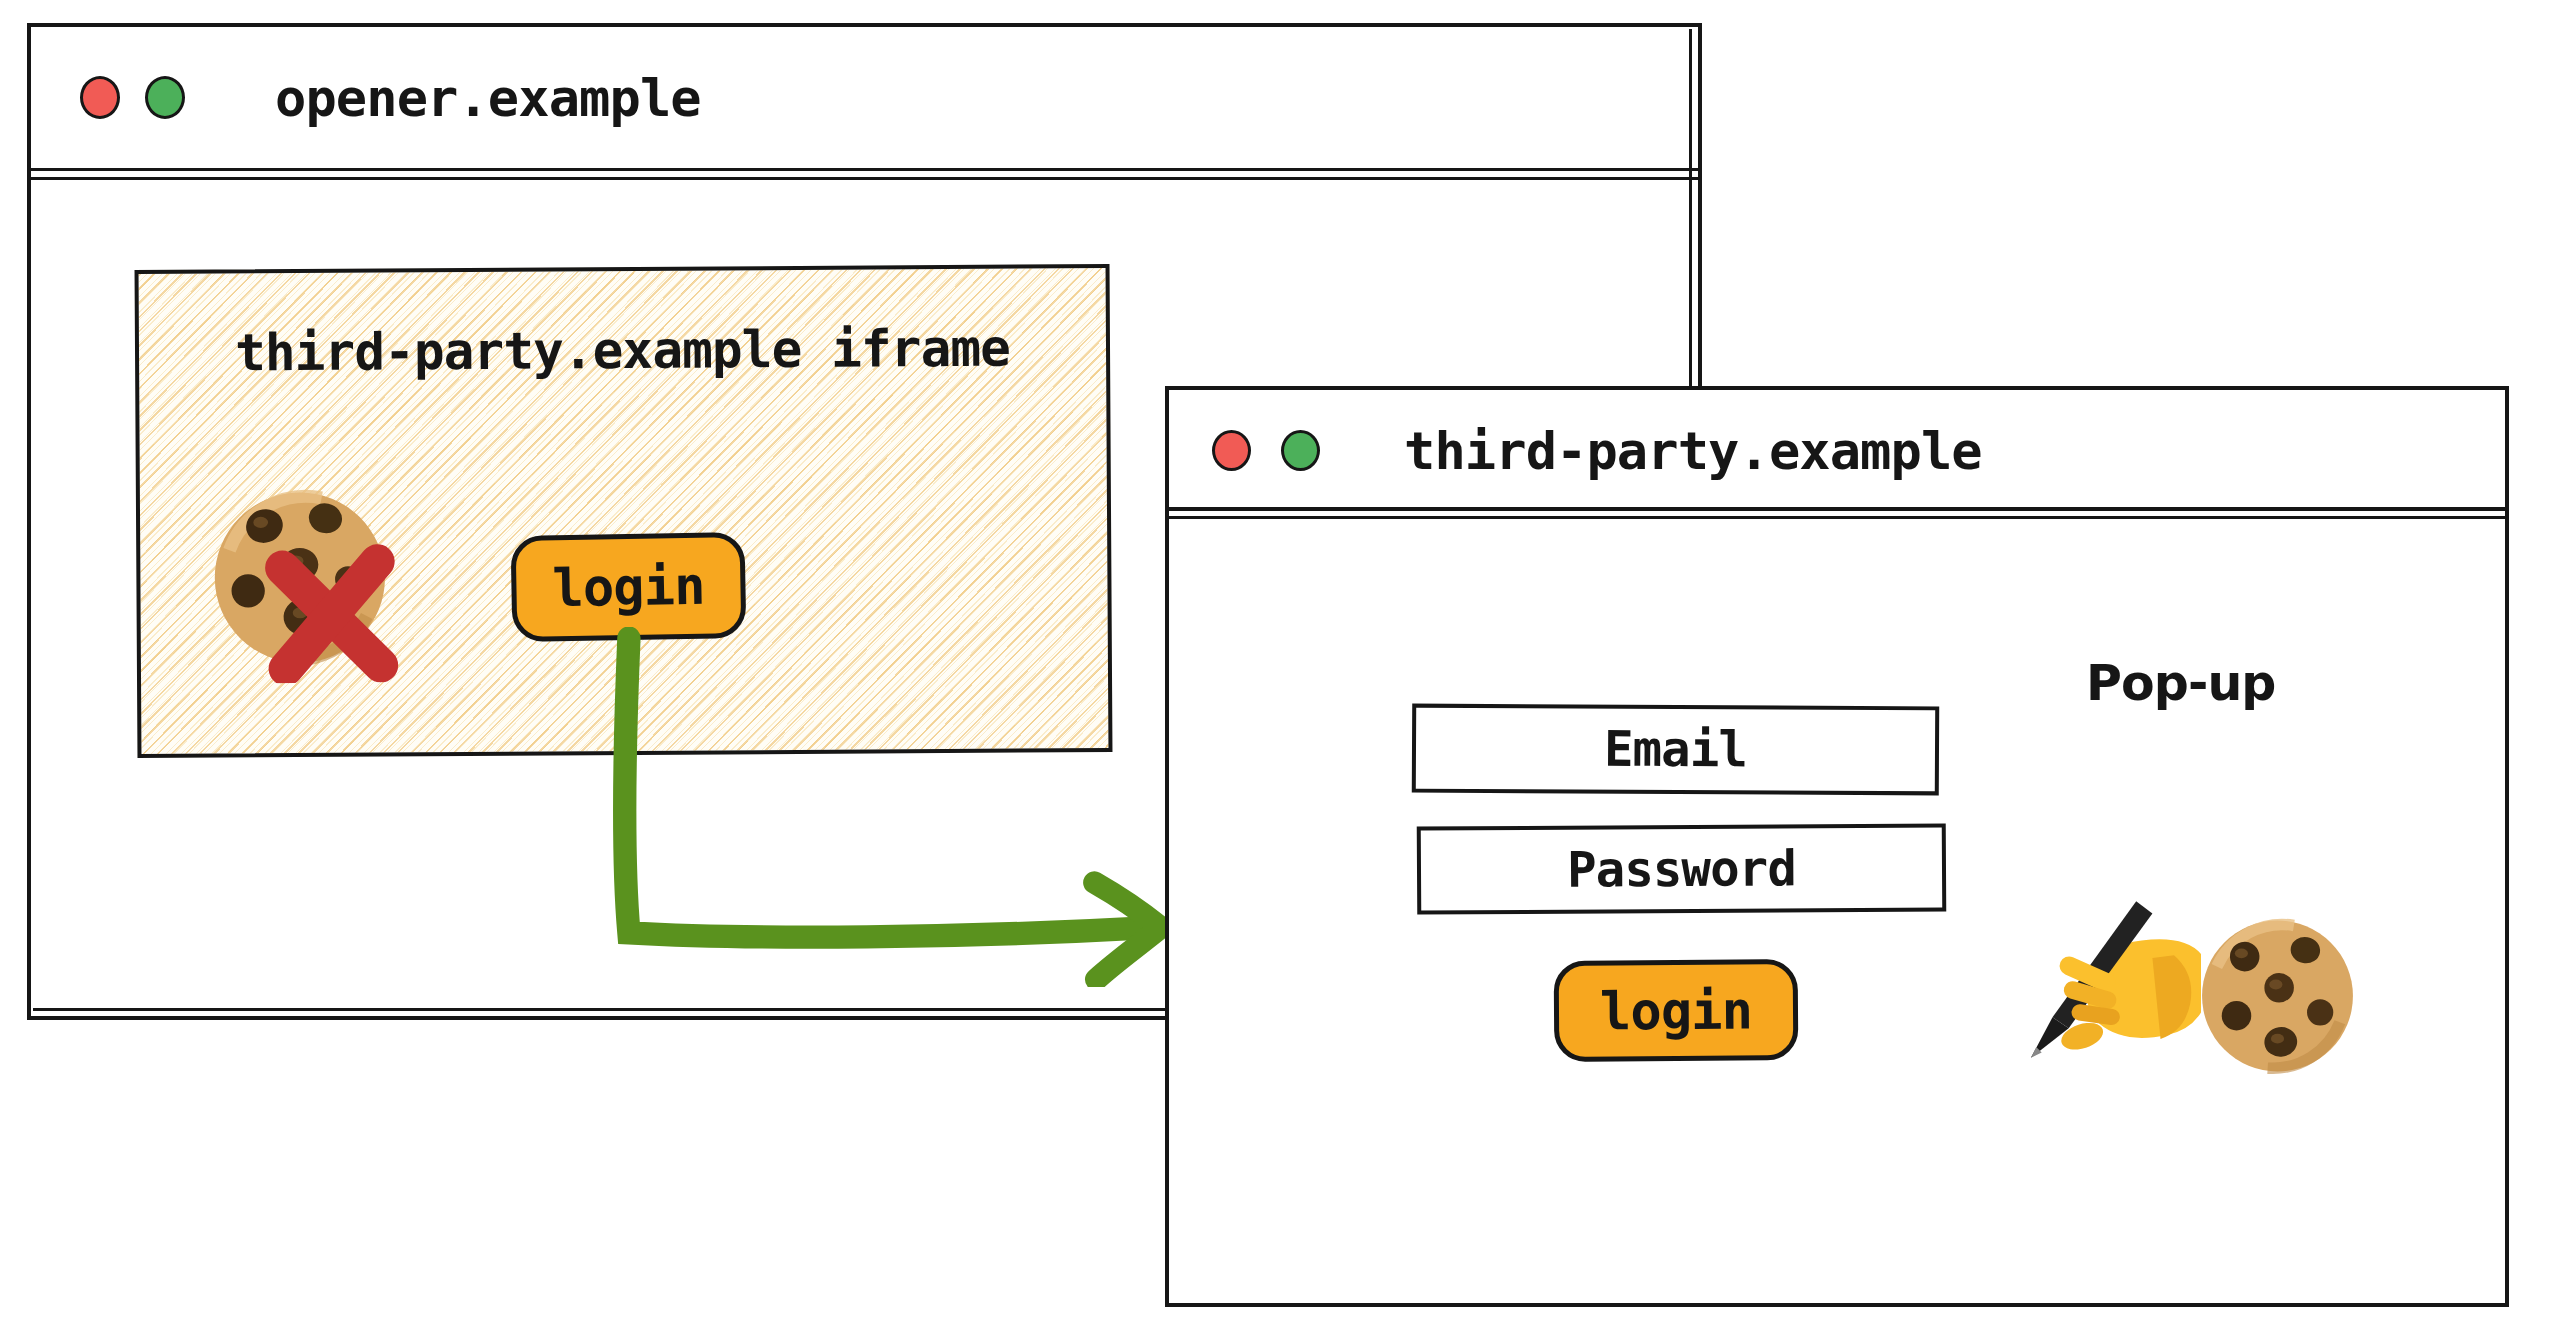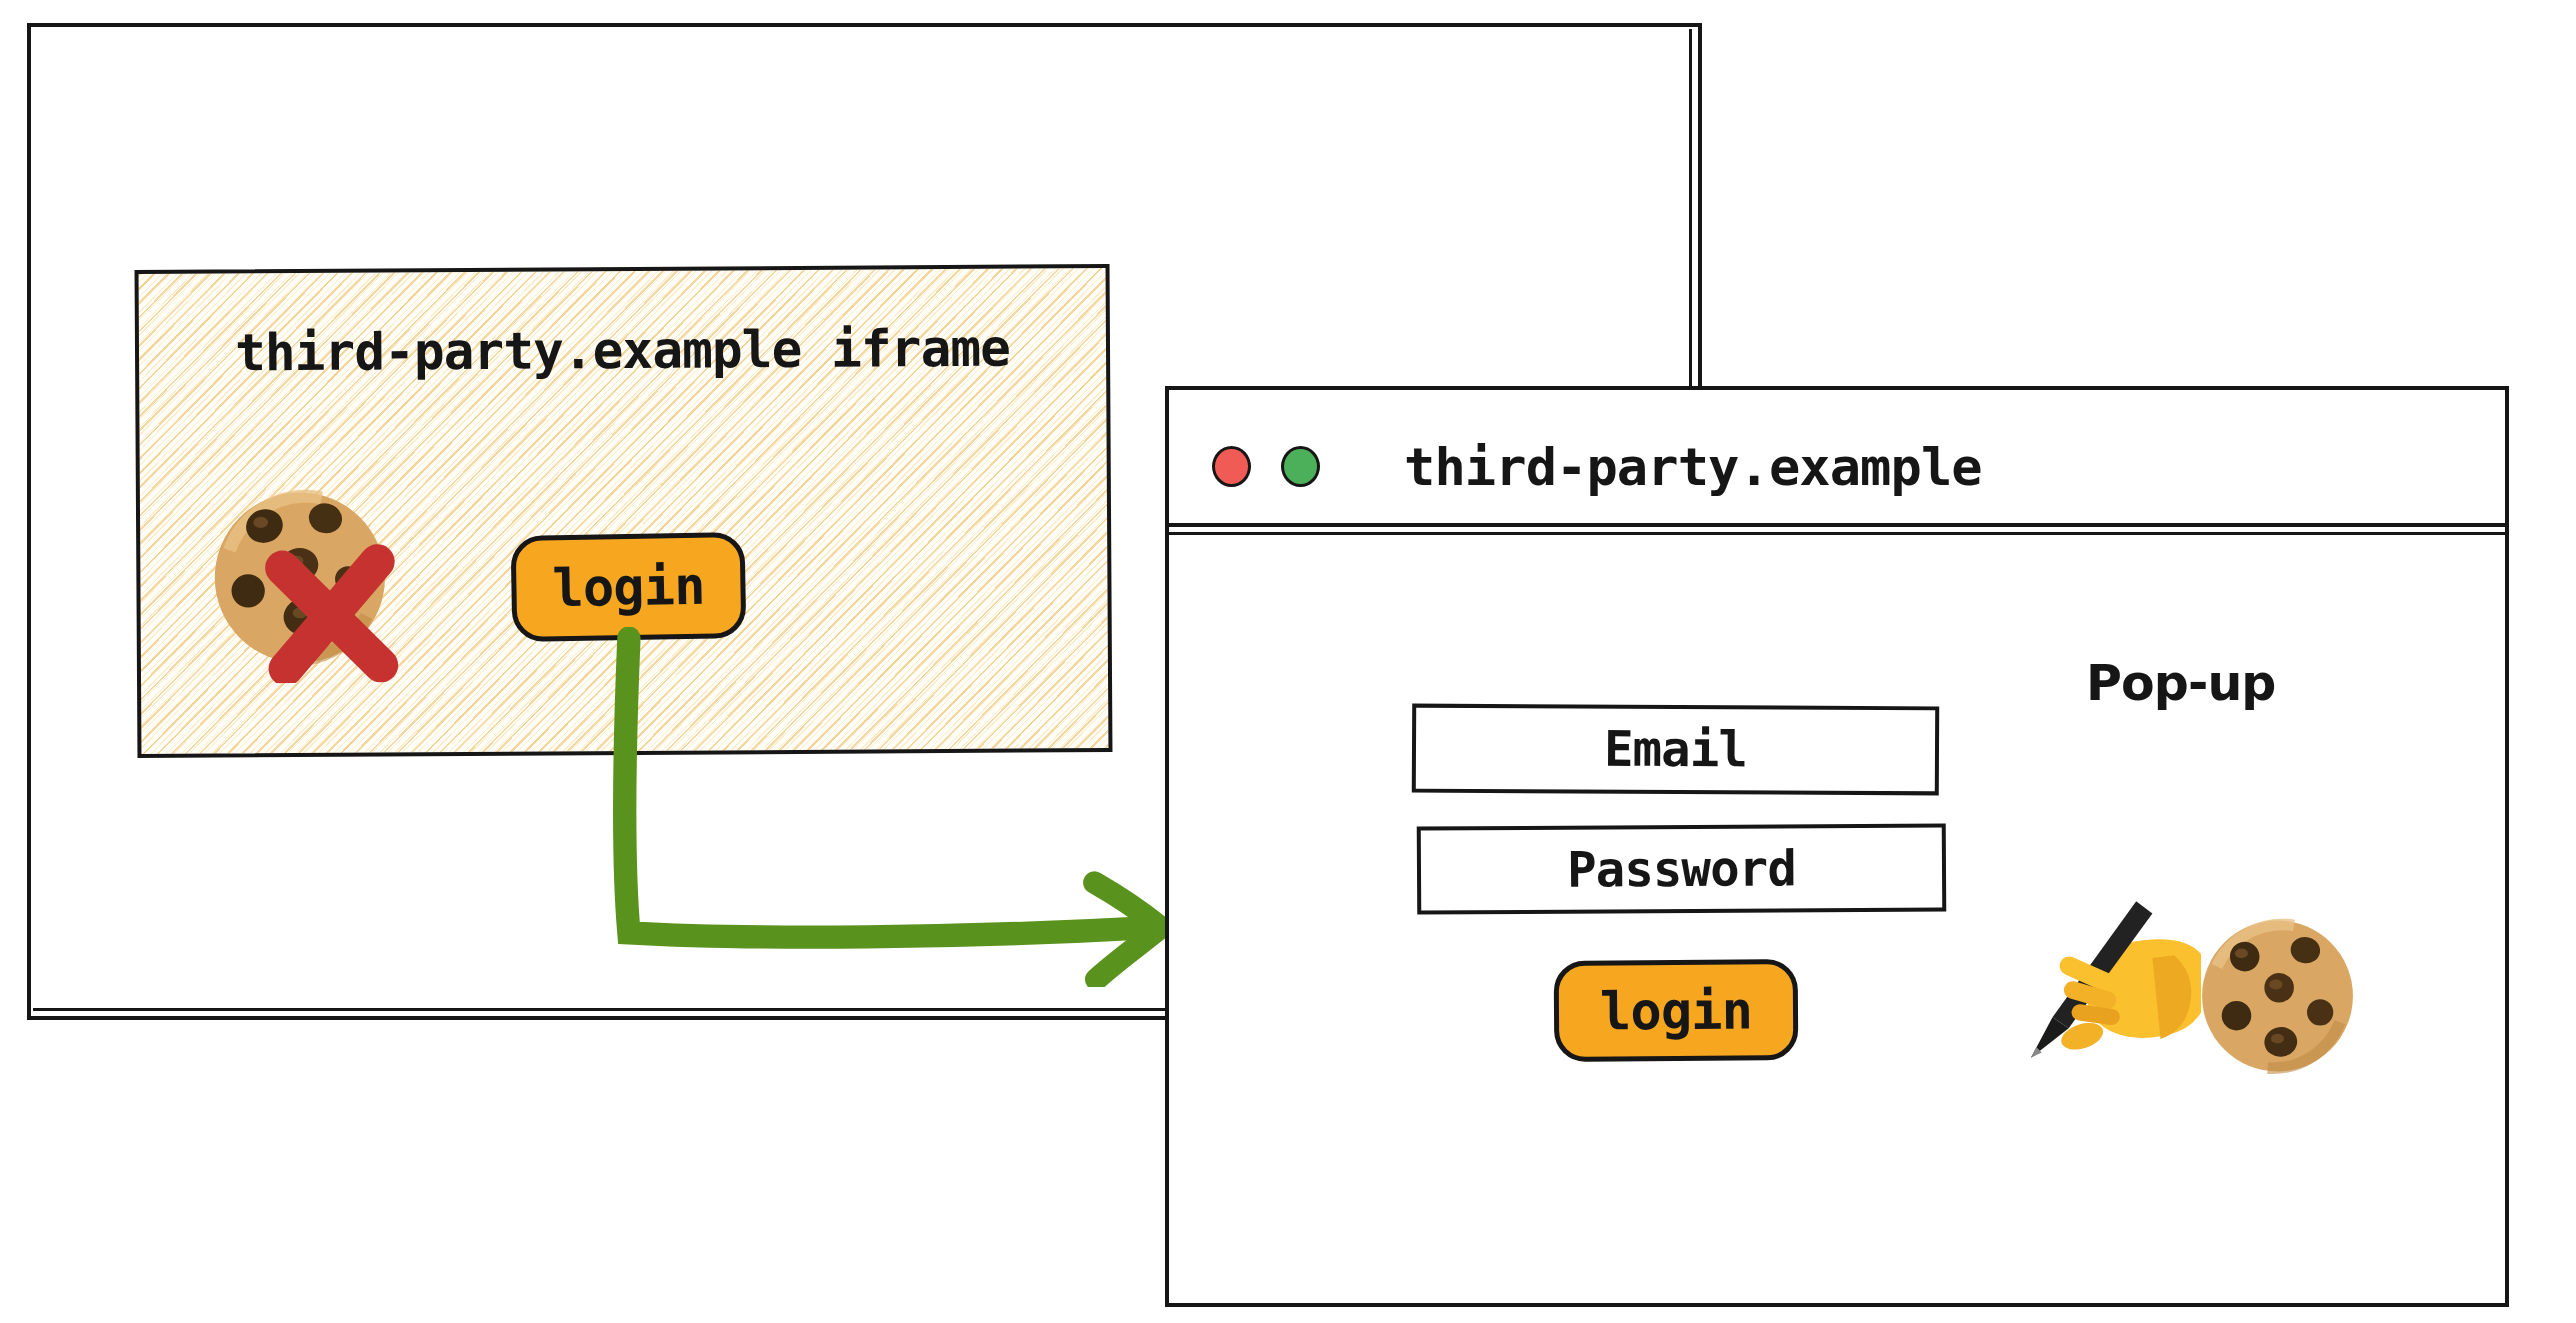--- a/index.html
+++ b/index.html
@@ -51,21 +51,21 @@
     font-family:inherit;font-size:52px;font-weight:700;color:#161616;letter-spacing:-0.9px;
     padding:0;cursor:pointer;box-sizing:border-box;
   }
   .iframe-login{left:371px;top:263px;width:234px;height:106px;transform:rotate(-0.7deg);}
 
   
   .flow-arrow{position:absolute;left:575px;top:627px;width:629px;height:360px;z-index:2;}
 
   
   .popup{left:1165px;top:386px;width:1336px;height:913px;z-index:3;}
-  .popup .titlebar{height:113px;padding-top:20px;border-bottom-width:4.5px;}
+  .popup .titlebar{height:113px;padding-top:4px;border-bottom-width:4.5px;}
   .popup .dot{width:39px;height:41px;}
   .popup .dot.red{margin-left:43px;background:#f15b55;}
   .popup .dot.green{margin-left:30px;background:#4cb05a;}
   .popup .window-title{margin-left:84px;font-size:52px;}
   .popup-annotation{
     position:absolute;left:917px;top:265px;width:234px;
     font-family:"DejaVu Sans","Liberation Sans",sans-serif;font-size:49px;font-weight:700;letter-spacing:-0.9px;
   }
   .field{
     position:absolute;display:flex;align-items:center;justify-content:center;
@@ -77,20 +77,26 @@
   .popup-login{left:385px;top:570px;width:244px;height:101px;transform:rotate(-0.4deg);}
   .hand-icon-box{position:absolute;left:843px;top:511px;width:189px;height:176px;}
   .popup-cookie-box{position:absolute;left:1025px;top:524px;width:167px;height:164px;}
 </style>
 </head>
 <body>
 
 <div class="stage">
 
   <div class="window opener">
+    <div class="titlebar">
+      <span class="dot red"></span>
+      <span class="dot green"></span>
+      <span class="window-title">opener.example</span>
+      <span class="sep2"></span>
+    </div>
 
     <div class="iframe-box hatch">
       <div class="iframe-label">third-party.example iframe</div>
 
       <div class="cookie-blocked">
 
         <svg class="cookie-svg" viewBox="0 0 100 100">
           <circle cx="50" cy="49" r="46" fill="#d9a763"></circle>
           <path d="M12,34 A44,44 0 0,1 62,6" stroke="#e9c185" stroke-width="7" fill="none" opacity="0.8"></path>
           <path d="M86,70 A44,44 0 0,1 40,93" stroke="#c08c47" stroke-width="7" fill="none" opacity="0.6"></path>

